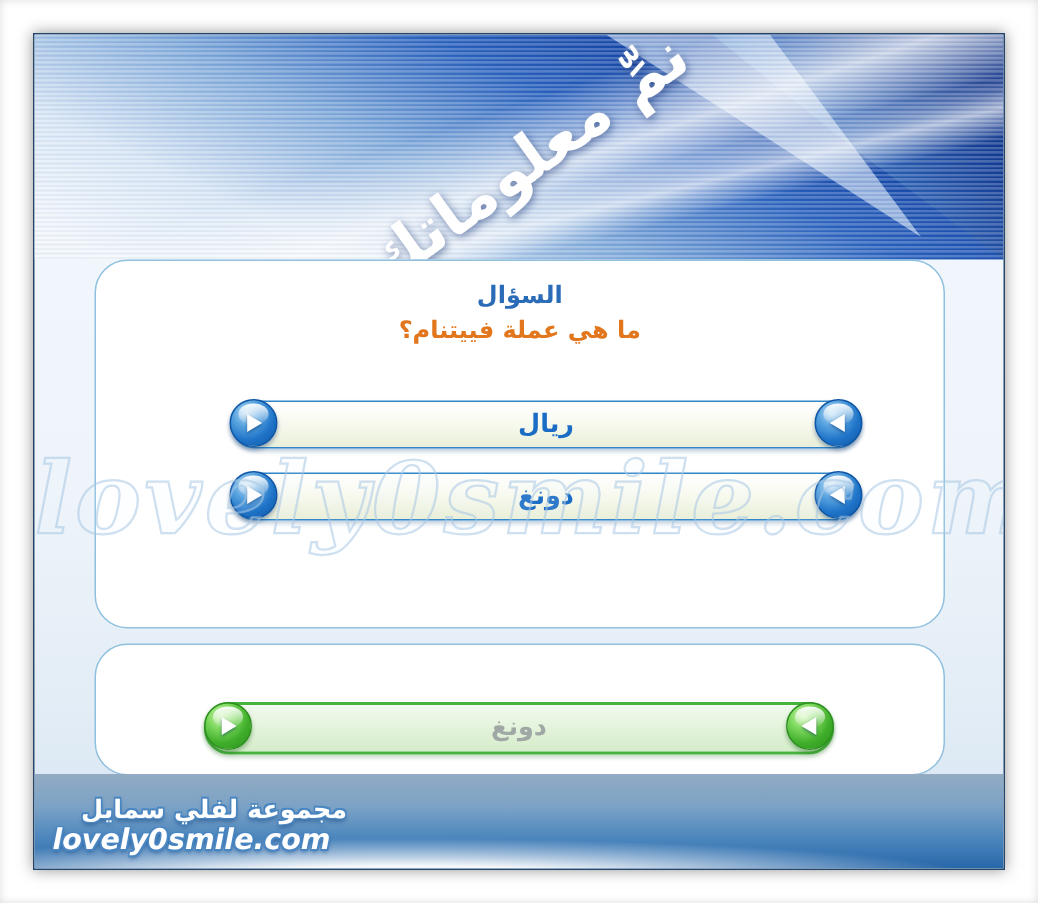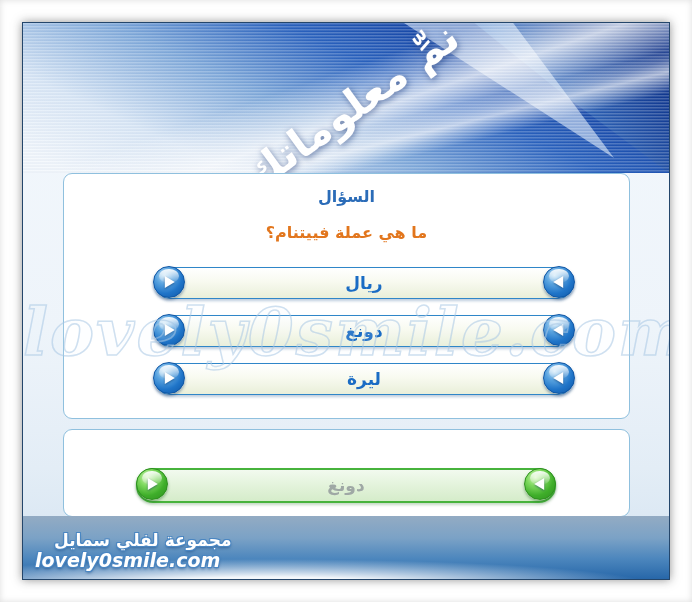--- a/index.html
+++ b/index.html
@@ -58,31 +58,31 @@
     position:absolute;left:158px;top:28px;width:340px;height:110px;
     display:flex;align-items:center;justify-content:center;
     transform:rotate(-36deg);
     color:#ffffff;font-size:42px;font-weight:bold;direction:rtl;
     text-shadow:0 2px 6px rgba(10,40,110,.55), 0 0 2px rgba(255,255,255,.4);
     z-index:3;
   }
   
   .panel{
     position:absolute;left:40px;width:565px;
-    background:#ffffff;border:1px solid #8fc0de;border-radius:9px;
+    background:#ffffff;border:1px solid #8fc0de;border-radius:22px;
     z-index:10;
   }
   .question-panel{top:150px;height:244px;}
   .answer-panel{top:406px;height:86px;}
   .panel-title{
     margin-top:13px;text-align:center;direction:rtl;
     color:#2b6cb8;font-weight:bold;font-size:16px;
   }
   .question-text{
-    margin-top:17px;text-align:center;direction:rtl;
+    margin-top:4px;text-align:center;direction:rtl;
     color:#e2761d;font-weight:bold;font-size:16px;
   }
   .options{
     position:absolute;top:93px;left:90px;width:420px;
     display:flex;flex-direction:column;gap:16px;
   }
   .answer-row{position:absolute;top:38px;left:72px;width:420px;}
   
   .pill{
     position:relative;height:30px;border-radius:16px;
@@ -193,29 +193,20 @@
         </div>
         <div class="pill">
           <span class="circle blue left">
               <i class="tri tri-right"></i>
             </span>
           <span class="pill-label" dir="rtl">دونغ</span>
           <span class="circle blue right">
               <i class="tri tri-left"></i>
             </span>
         </div>
-        <div class="pill">
-          <span class="circle blue left">
-              <i class="tri tri-right"></i>
-            </span>
-          <span class="pill-label" dir="rtl">ليرة</span>
-          <span class="circle blue right">
-              <i class="tri tri-left"></i>
-            </span>
-        </div>
       </div>
     </div>
 
     <div class="panel answer-panel">
       <div class="answer-row">
         <div class="pill answer">
           <span class="circle green left">
               <i class="tri tri-right"></i>
             </span>
           <span class="pill-label" dir="rtl">دونغ</span>

